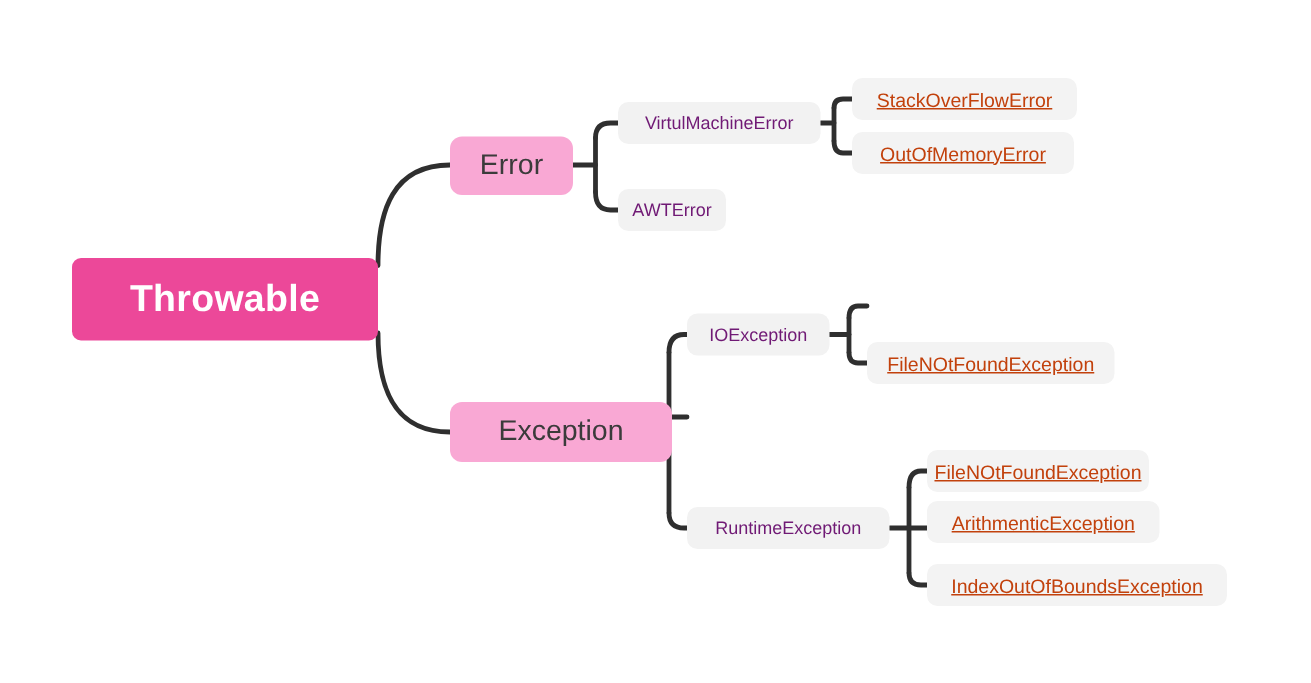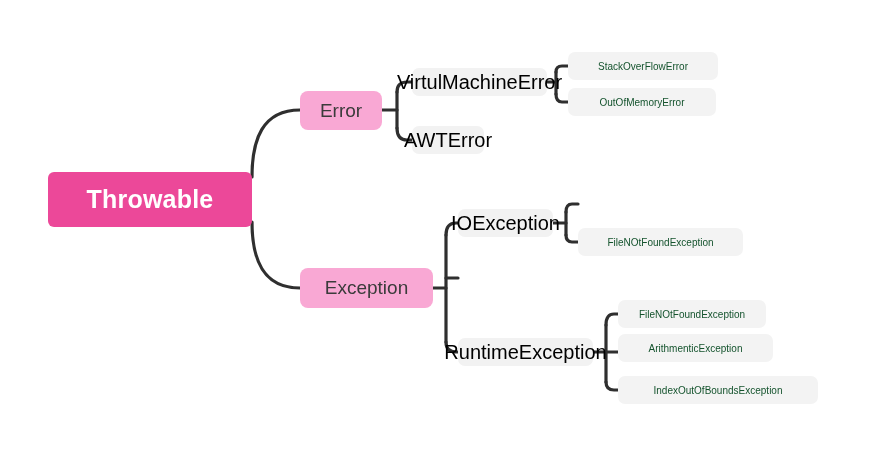--- a/index.html
+++ b/index.html
@@ -45,29 +45,30 @@
   }
   .node-l1 {
     background: #f9a8d4;
     color: #3b3b3b;
     font-size: 19px;
     border-radius: 8px;
     font-weight: normal;
   }
   .node-l2 {
     background: #F2F2F2;
-    color: #000000;
-    font-size: 20px;
+    color: #701a75;
+    font-size: 12px;
     border-radius: 7px;
   }
   .node-l3 {
     background: #F3F3F3;
-    color: #14532d;
-    font-size: 10px;
+    color: #c2410c;
+    font-size: 13px;
     border-radius: 7px;
+    text-decoration: underline;
   }
 </style>
 </head>
 <body>
 
 <div id="canvas">
 
   <svg id="connectors" viewBox="0 0 874 455" xmlns="http://www.w3.org/2000/svg">
     <g fill="none" stroke="#2F2F2F" stroke-width="3.2" stroke-linecap="round" stroke-linejoin="round">
 
@@ -105,21 +106,21 @@
   </svg>
 
   <div class="node node-root" style="left:48px; top:172px; width:204px; height:55px;">
     <span>Throwable</span>
   </div>
 
   <div class="node node-l1" style="left:300px; top:91px; width:82px; height:39px;">
     <span>Error</span>
   </div>
 
-  <div class="node node-l1" style="left:300px; top:268px; width:133px; height:40px;">
+  <div class="node node-l1" style="left:300px; top:268px; width:148px; height:40px;">
     <span>Exception</span>
   </div>
 
   <div class="node node-l2" style="left:412px; top:68px; width:135px; height:28px;">
     <span>VirtulMachineError</span>
   </div>
 
   <div class="node node-l2" style="left:412px; top:126px; width:72px; height:28px;">
     <span>AWTError</span>
   </div>

